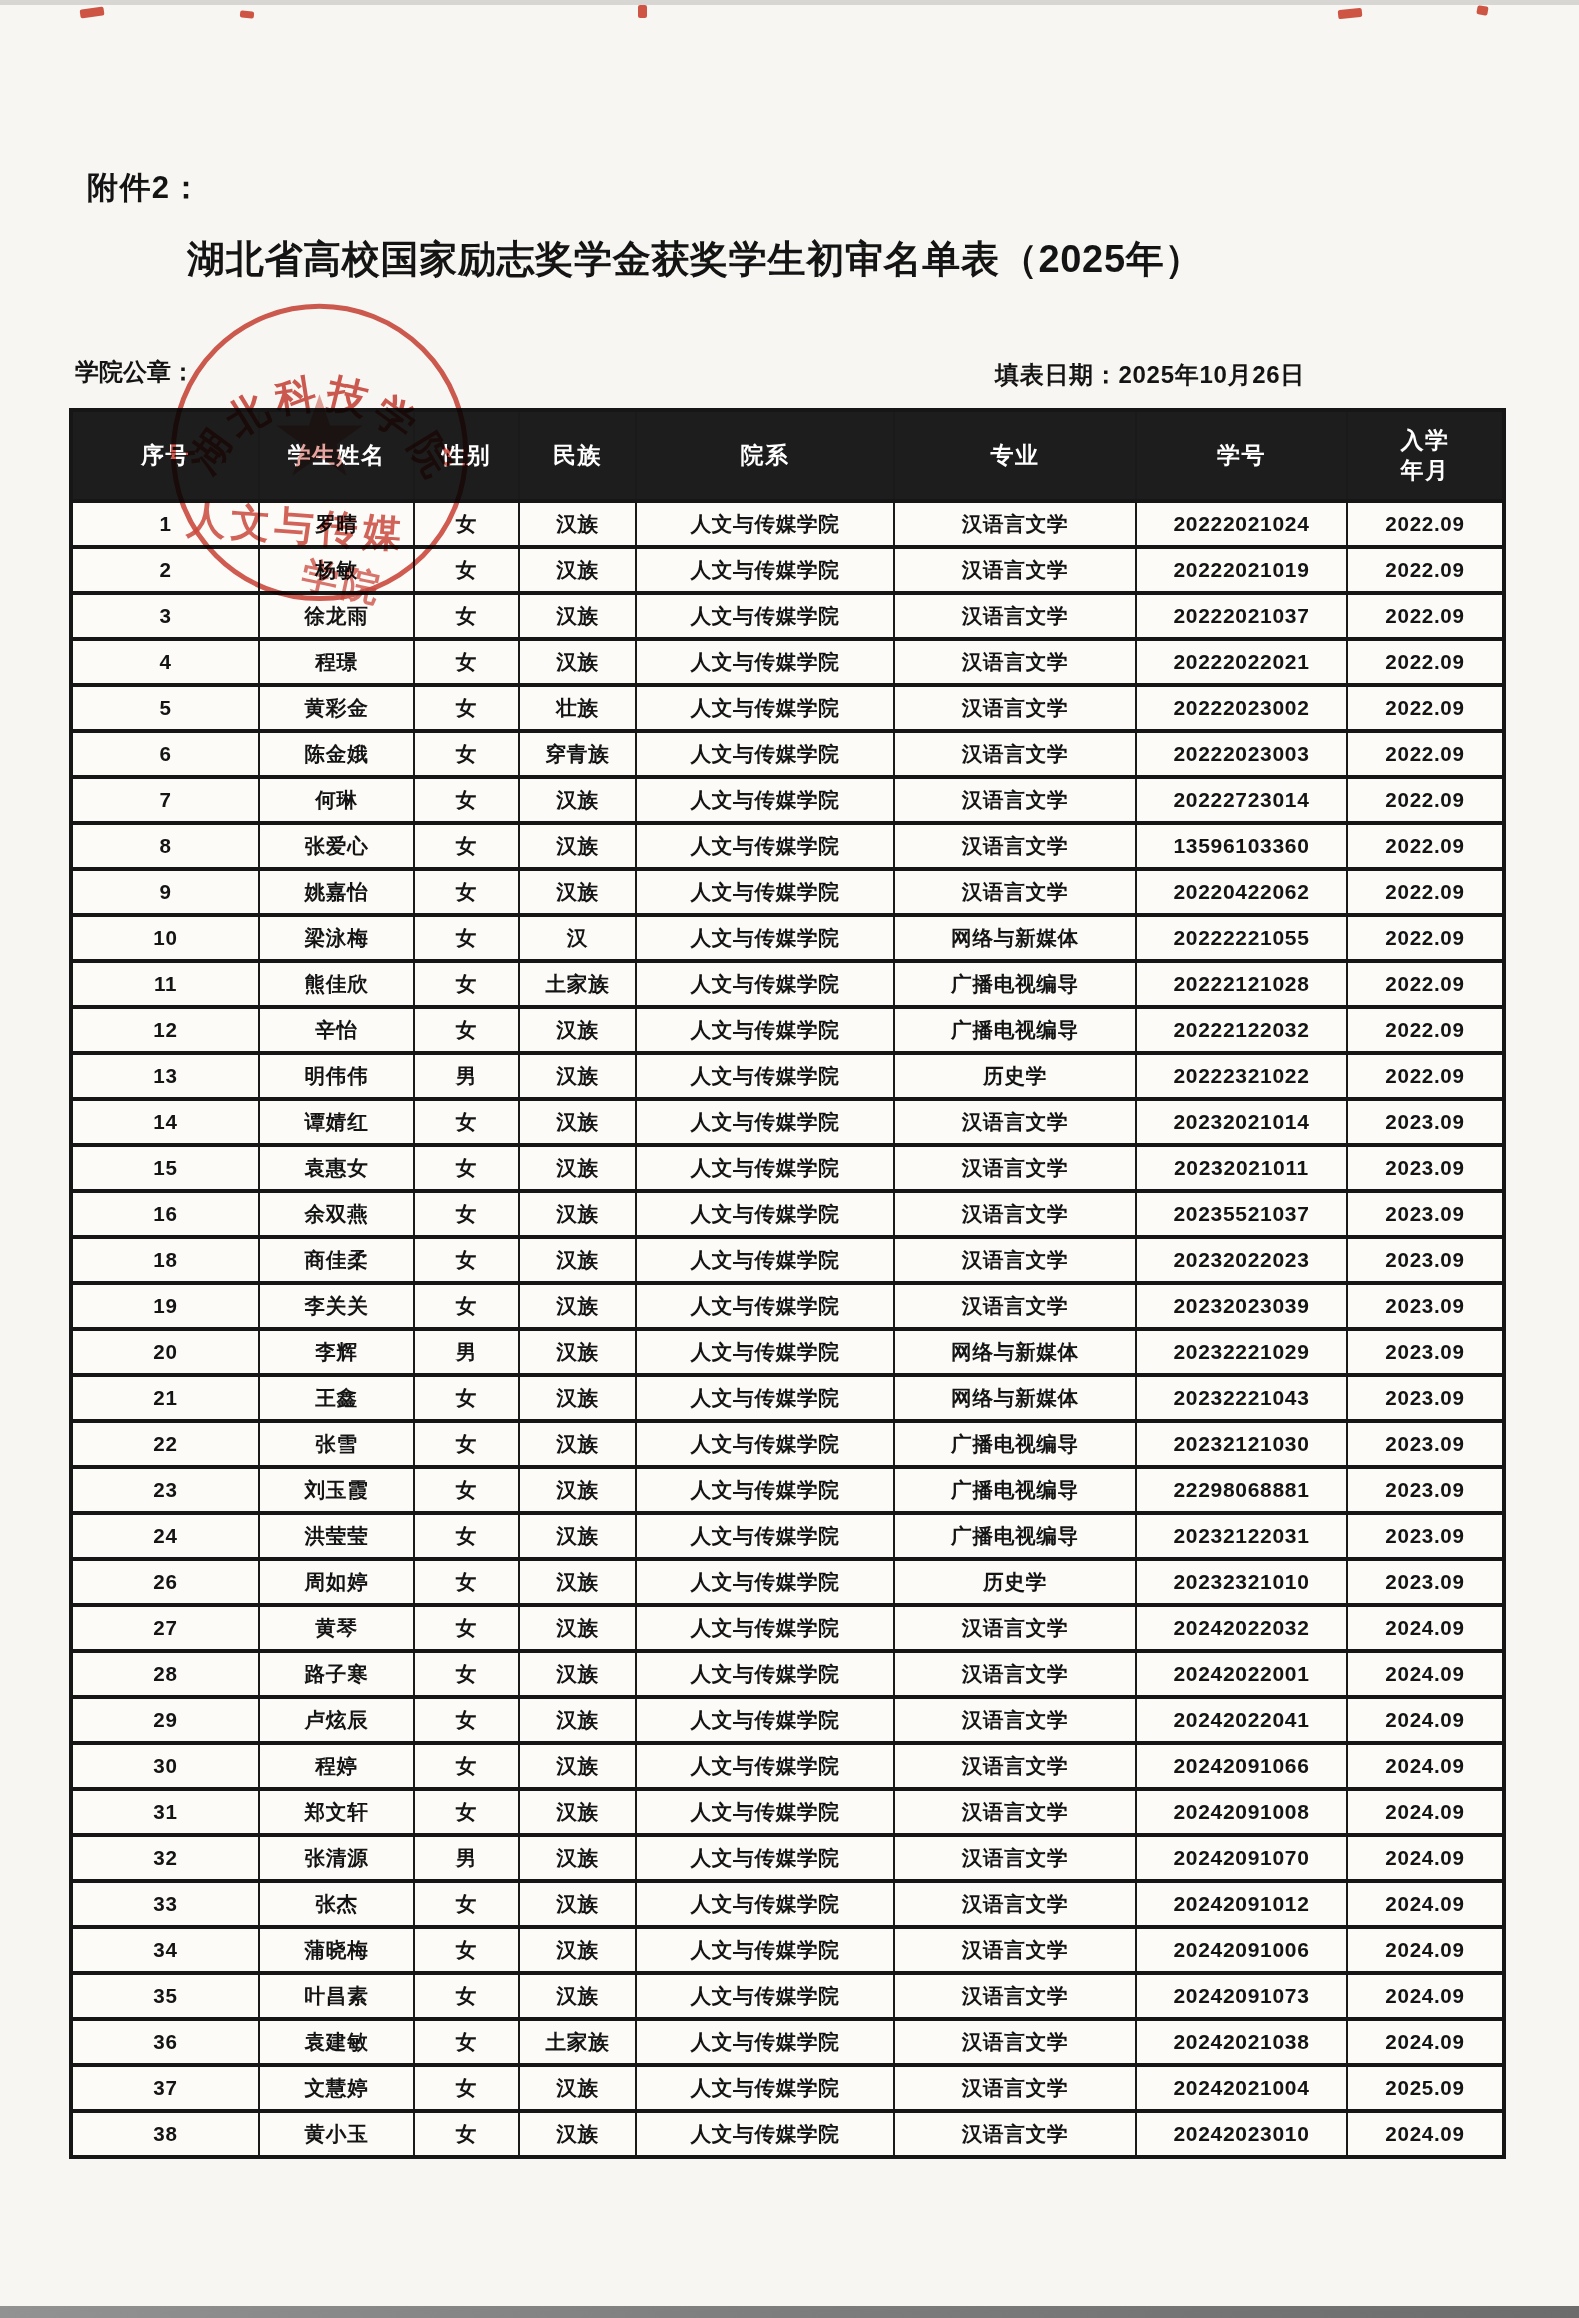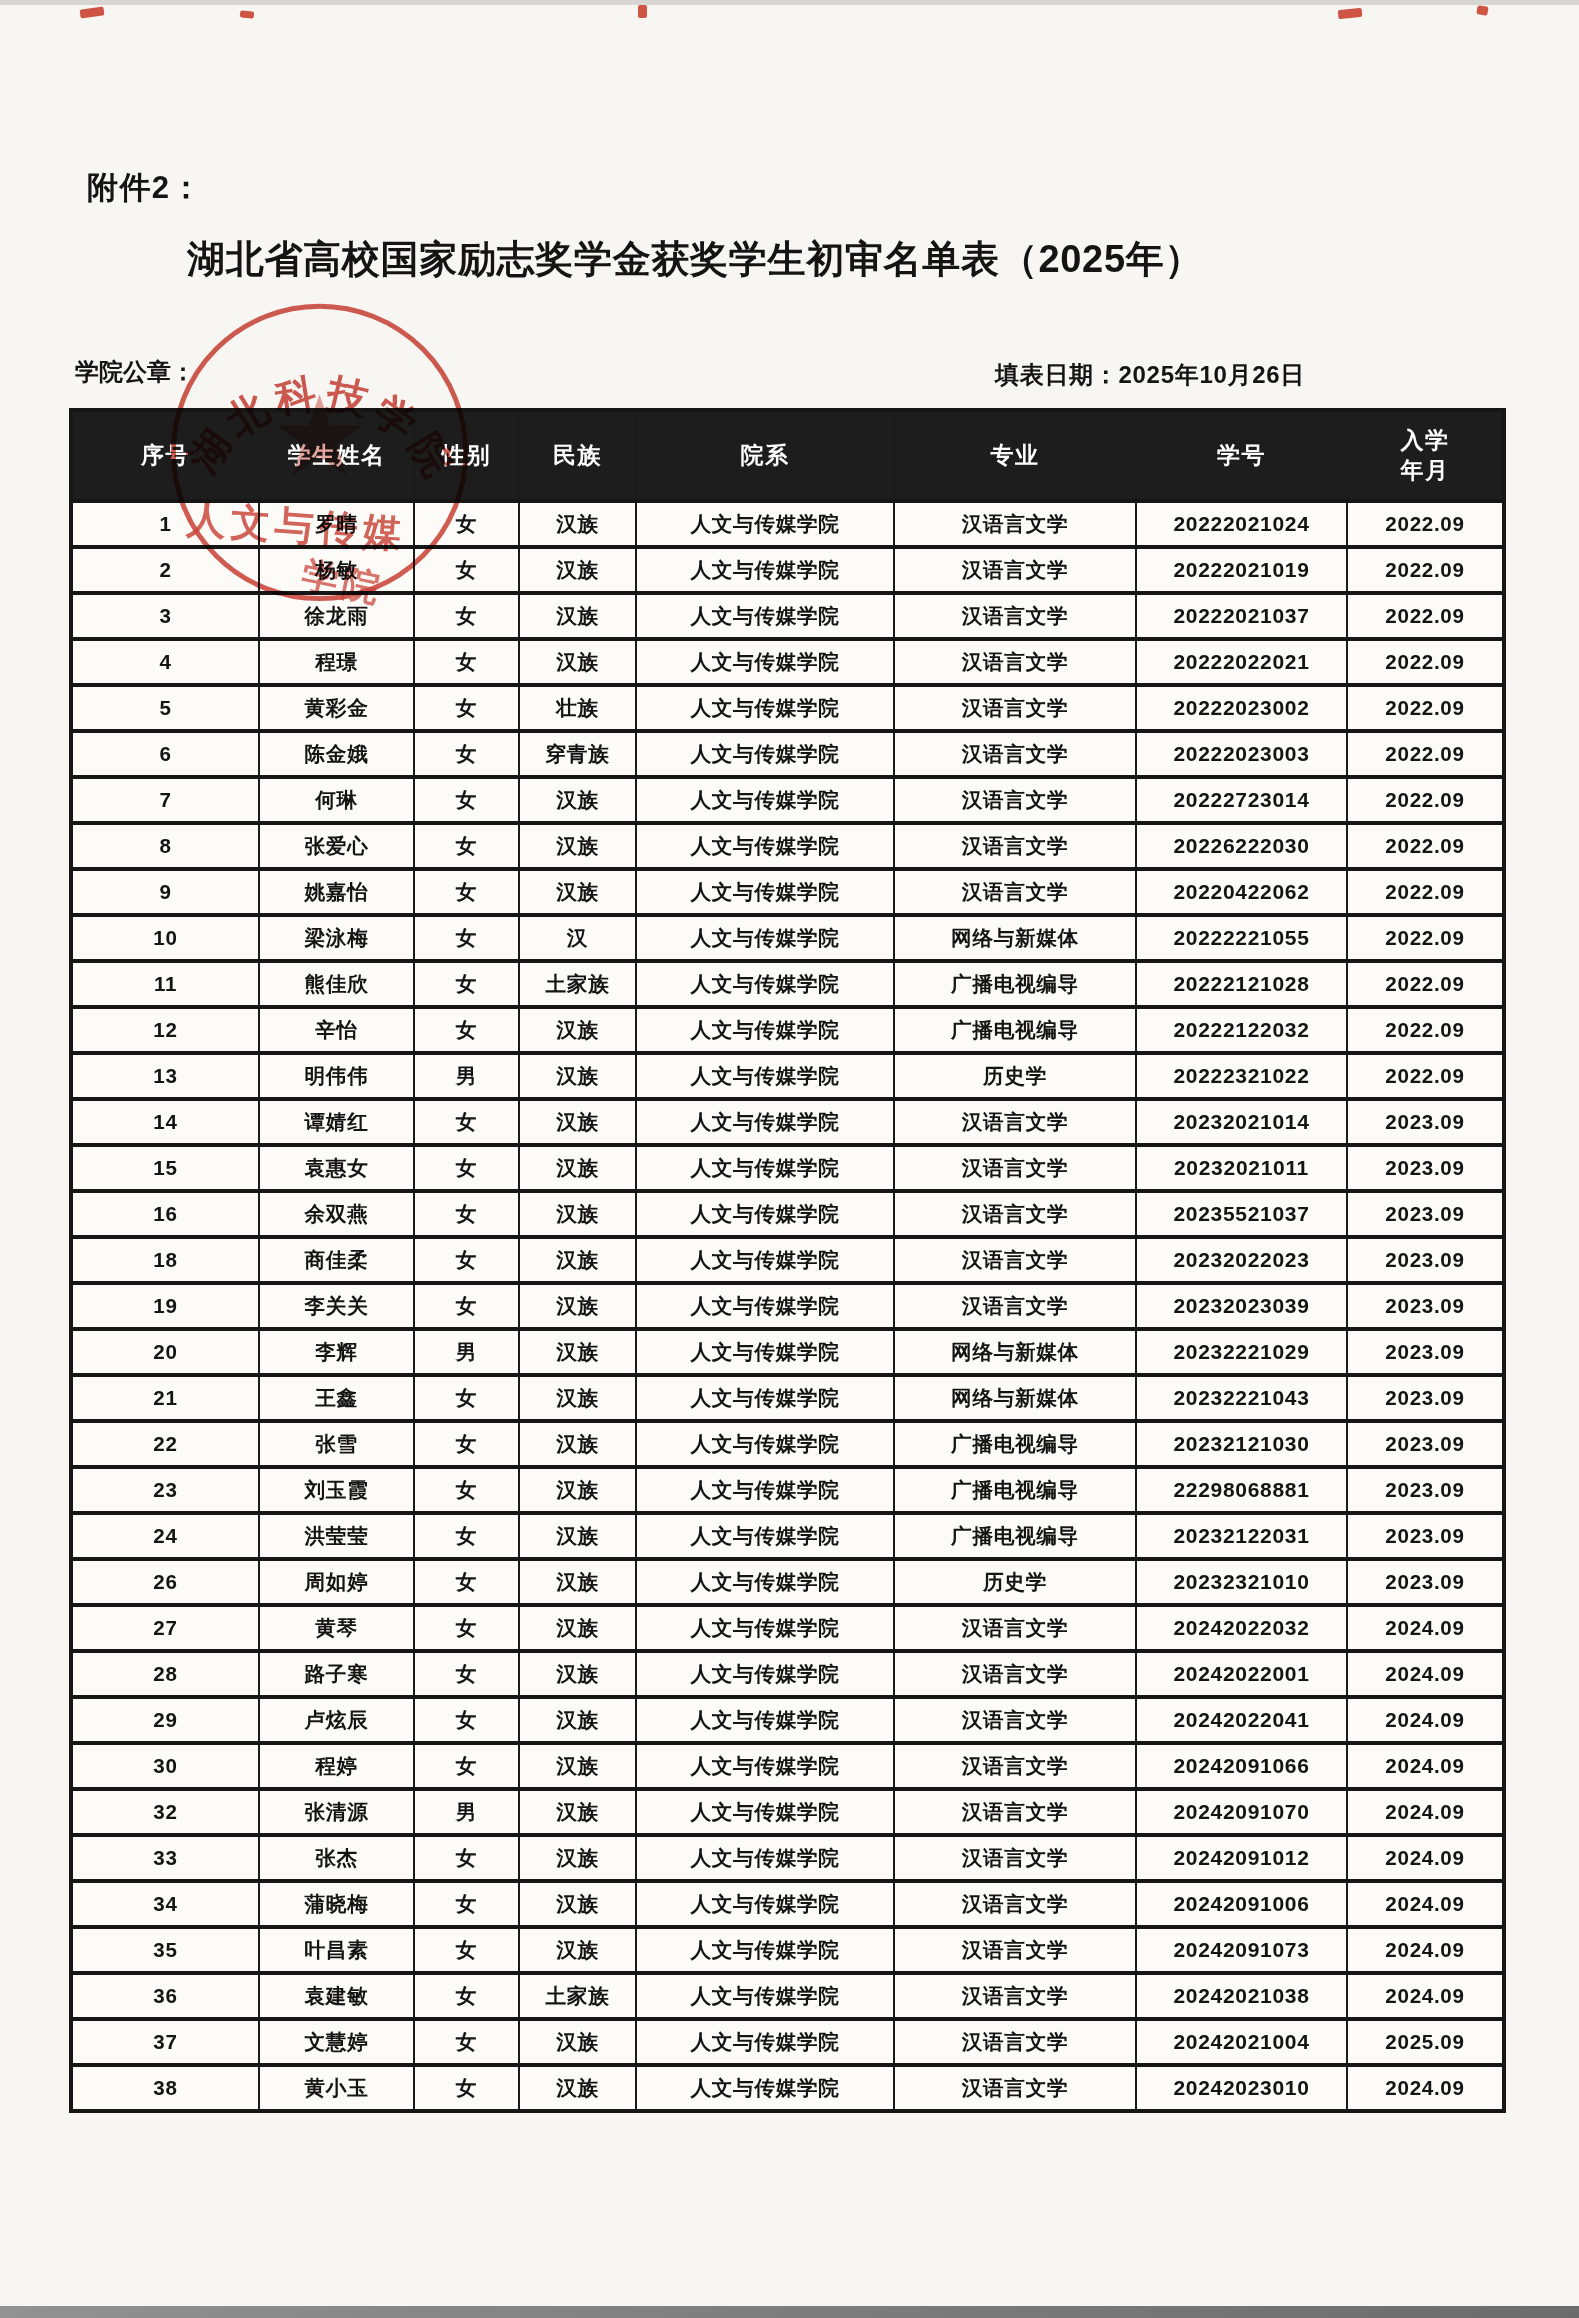--- a/index.html
+++ b/index.html
@@ -168,21 +168,21 @@
           <td>20222723014</td>
           <td>2022.09</td>
         </tr>
         <tr>
           <td>8</td>
           <td>张爱心</td>
           <td>女</td>
           <td>汉族</td>
           <td>人文与传媒学院</td>
           <td>汉语言文学</td>
-          <td>20226222030</td>
+          <td>13596103360</td>
           <td>2022.09</td>
         </tr>
         <tr>
           <td>9</td>
           <td>姚嘉怡</td>
           <td>女</td>
           <td>汉族</td>
           <td>人文与传媒学院</td>
           <td>汉语言文学</td>
           <td>20220422062</td>
@@ -369,20 +369,30 @@
           <td>2024.09</td>
         </tr>
         <tr>
           <td>30</td>
           <td>程婷</td>
           <td>女</td>
           <td>汉族</td>
           <td>人文与传媒学院</td>
           <td>汉语言文学</td>
           <td>20242091066</td>
+          <td>2024.09</td>
+        </tr>
+        <tr>
+          <td>31</td>
+          <td>郑文轩</td>
+          <td>女</td>
+          <td>汉族</td>
+          <td>人文与传媒学院</td>
+          <td>汉语言文学</td>
+          <td>20242091008</td>
           <td>2024.09</td>
         </tr>
         <tr>
           <td>32</td>
           <td>张清源</td>
           <td>男</td>
           <td>汉族</td>
           <td>人文与传媒学院</td>
           <td>汉语言文学</td>
           <td>20242091070</td>

